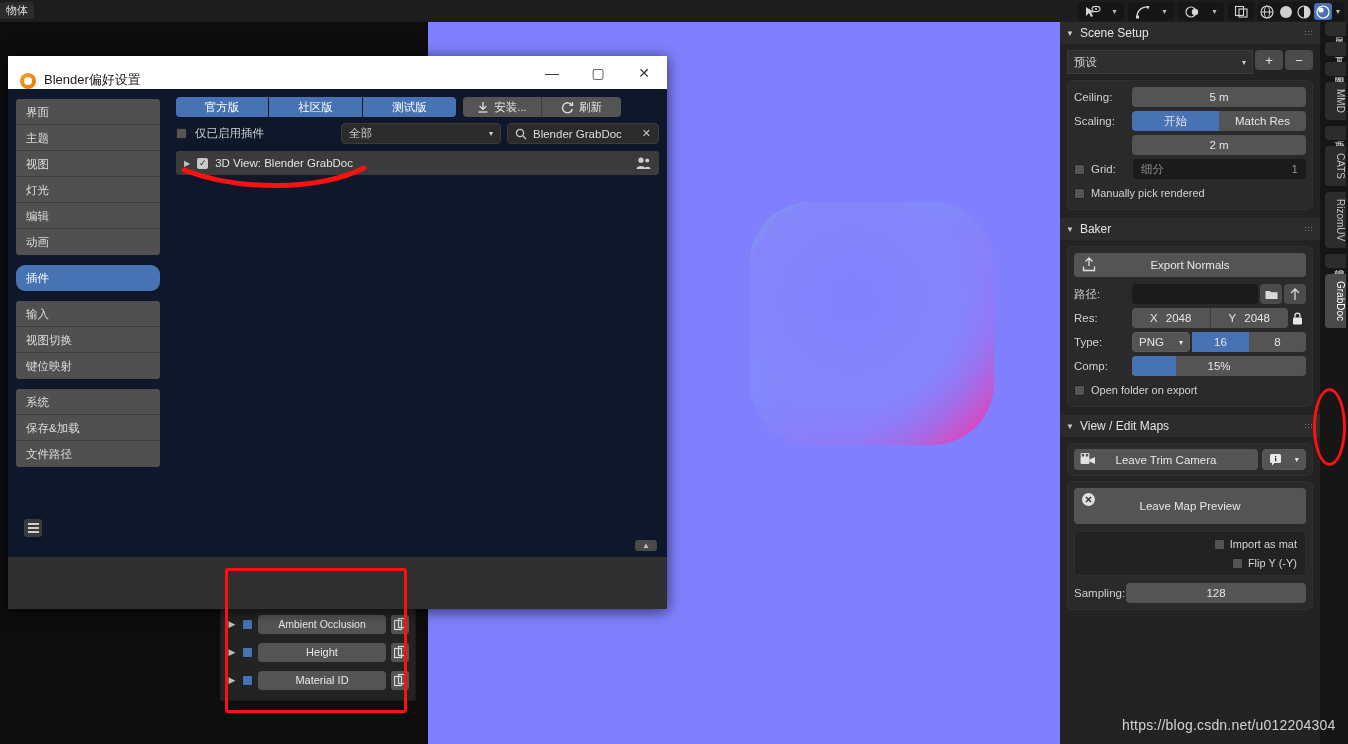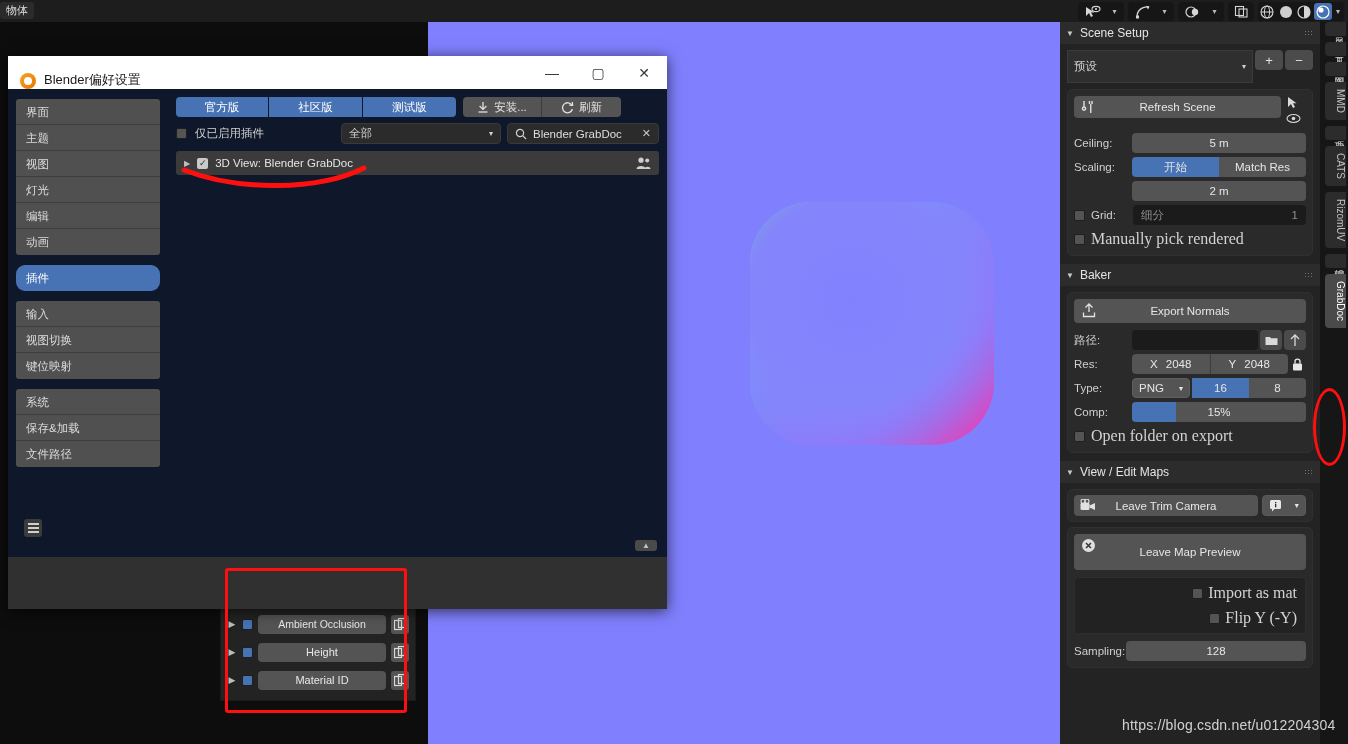--- a/index.html
+++ b/index.html
@@ -54,24 +54,24 @@
   .field.dark { background:#1b1b1b; }
   .field.blue { background:#4772b3; }
   .btn { height:20px; background:#545454; border-radius:4px; color:#e6e6e6; font-size:11.5px;
          display:flex; align-items:center; justify-content:center; }
   .btn.wide { width:100%; }
   .ico-sq { width:22px; height:20px; background:#4b4b4b; border-radius:4px;
             display:flex; align-items:center; justify-content:center; color:#dcdcdc; font-size:11px; }
   .chk { width:11px; height:11px; background:#545454; border:1px solid #1f1f1f; border-radius:2px;
          flex:0 0 auto; margin-right:6px; }
   .chk.on { background:#4772b3; }
-  .chktext { color:#d3d3d3; font-size:16px;font-family:Liberation Serif, serif; }
+  .chktext { color:#d3d3d3; font-size:11px; }
 
   .presetrow { display:flex; gap:2px; margin-bottom:6px; }
-  .preset-sel { flex:1; height:33px; background:#2f2f2f; border:1px solid #3a3a3a; border-radius:0;
+  .preset-sel { flex:1; height:24px; background:#2f2f2f; border:1px solid #3a3a3a; border-radius:0;
                 color:#cfcfcf; font-size:11.5px; display:flex; align-items:center;
                 padding:0 6px; justify-content:space-between; }
   .preset-pm { width:28px; height:20px; background:#4b4b4b; border-radius:4px; color:#e2e2e2;
                font-size:13px; display:flex; align-items:center; justify-content:center; }
 
   
   .prefwin { position:absolute; left:8px; top:56px; width:659px; height:553px;
              background:#303030; box-shadow:0 2px 14px rgba(0,0,0,.65); }
   .prefbar { height:33px; background:#ffffff; display:flex; align-items:flex-end; }
   .prefbar .bico { width:16px; height:16px; margin:0 8px 0 12px;
@@ -274,44 +274,20 @@
       <div class="presetrow">
         <div class="preset-sel">
           <span>预设</span>
           <span style="font-size:8px;">▾</span>
         </div>
         <div class="preset-pm">+</div>
         <div class="preset-pm">−</div>
       </div>
 
       <div class="card">
-        <div style="display:flex; align-items:flex-start; gap:5px; margin-bottom:6px;">
-          <div class="btn" style="flex:1; height:22px; position:relative;">
-            <span style="position:absolute; left:7px; top:4px;">
-              <svg width="14" height="14" viewBox="0 0 14 14">
-                <path d="M3 1 L3 7 M3 7 a1.6 1.6 0 1 0 0.1 0" stroke="#e0e0e0" stroke-width="1.4" fill="none"></path>
-                <path d="M8.5 1 L8.5 4 M11 1 L11 4 M9.75 4 L9.75 13" stroke="#e0e0e0" stroke-width="1.4" fill="none"></path>
-              </svg>
-            </span>
-            <span>Refresh Scene</span>
-          </div>
-          <div style="width:20px;">
-            <div style="height:12px;">
-              <svg width="14" height="13" viewBox="0 0 14 13">
-                  <path d="M2 1 L2 11 L5 8 L7 12 L9 11 L7 7.3 L10.5 7.3 Z" fill="#d9d9d9"></path>
-                </svg>
-            </div>
-            <div style="height:14px; margin-top:5px;">
-              <svg width="15" height="11" viewBox="0 0 15 11">
-                <ellipse cx="7.5" cy="5.5" rx="6.5" ry="4" fill="none" stroke="#d9d9d9" stroke-width="1.1"></ellipse>
-                <circle cx="7.5" cy="5.5" r="1.8" fill="#d9d9d9"></circle>
-              </svg>
-            </div>
-          </div>
-        </div>
 
         <div class="row">
           <span class="lbl">Ceiling:</span>
           <div class="field">5 m</div>
         </div>
 
         <div class="row">
           <span class="lbl">Scaling:</span>
           <div class="field blue" style="border-radius:4px 0 0 4px;">开始</div>
           <div class="field" style="border-radius:0 4px 4px 0;">Match Res</div>

